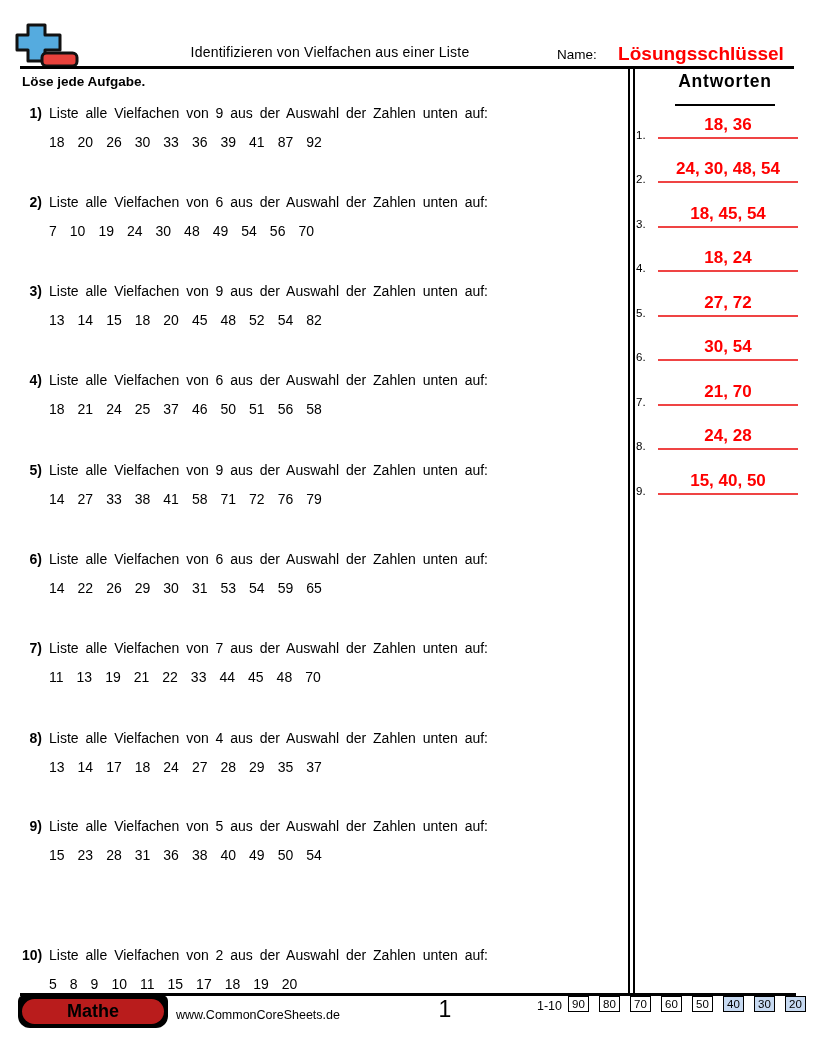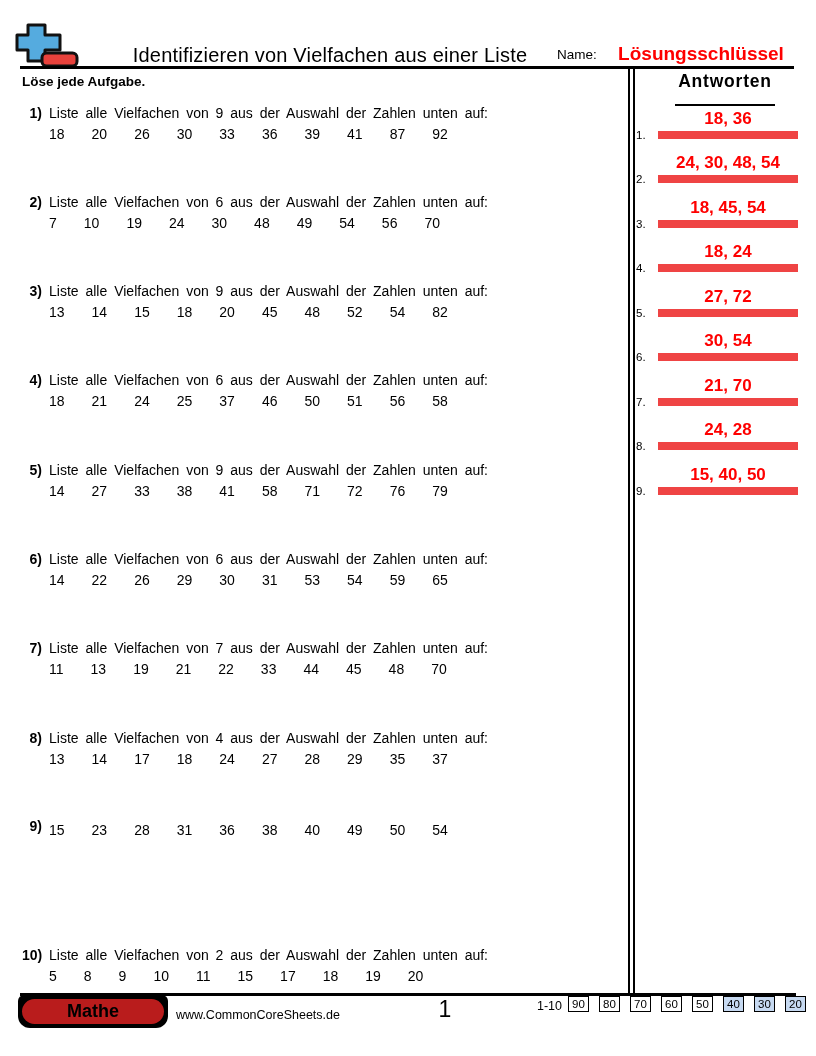--- a/index.html
+++ b/index.html
@@ -10,42 +10,42 @@
     --ink:#000;
   }
   html,body{margin:0;padding:0;background:#fff;}
   .page{
     position:relative;width:816px;height:1056px;background:#fff;
     font-family:"Liberation Sans",sans-serif;color:var(--ink);overflow:hidden;
   }
   
   .logo-svg{position:absolute;left:14px;top:6px;}
   .title{position:absolute;left:130px;top:44px;width:400px;text-align:center;
-    font-size:20px;letter-spacing:0.2px;white-space:nowrap;}
+    font-size:14px;letter-spacing:0.2px;white-space:nowrap;}
   .name-label{position:absolute;left:557px;top:47px;font-size:13.5px;}
   .answer-key{position:absolute;left:610px;top:43px;width:182px;text-align:center;
     font-size:19px;font-weight:bold;color:var(--red);white-space:nowrap;}
   .header-rule{position:absolute;left:20px;top:66px;width:774px;height:3px;background:#000;}
   .instruction{position:absolute;left:22px;top:74px;font-size:13.5px;font-weight:bold;}
   
   .divider{position:absolute;left:628px;top:69px;height:924px;width:7px;
     border-left:2px solid #000;border-right:2px solid #000;box-sizing:border-box;}
   
   .problem{position:absolute;left:22px;width:600px;display:flex;align-items:flex-start;font-size:14px;}
   .pnum{width:20px;min-width:20px;text-align:right;font-weight:bold;margin-right:7px;}
   .pbody{flex:1;}
   .question{word-spacing:3px;line-height:17px;}
-  .numbers{display:flex;gap:27px;margin-top:4px;line-height:17px;}
+  .numbers{display:flex;gap:13px;margin-top:12px;line-height:17px;}
   
   .answers-title{position:absolute;left:640px;top:71px;width:170px;text-align:center;}
   .answers-title span{display:inline-block;font-size:17.5px;font-weight:bold;letter-spacing:0.8px;
     border-bottom:2.5px solid #000;padding:0 3px 12px 3px;}
   .answer{position:absolute;left:634px;width:172px;height:34px;}
   .alabel{position:absolute;left:2px;bottom:-2px;font-size:11.5px;}
-  .avalue{position:absolute;left:24px;right:8px;bottom:0;border-bottom:8px solid #ef4444;
+  .avalue{position:absolute;left:24px;right:8px;bottom:0;border-bottom:2px solid #ef4444;
     text-align:center;font-size:17px;font-weight:bold;color:var(--red);
     padding-bottom:2px;white-space:nowrap;}
   
   .footer-rule{position:absolute;left:20px;top:993px;width:776px;height:3px;background:#000;}
   .mathe-badge{position:absolute;left:18px;top:995px;width:150px;height:33px;background:#000;
     border-radius:6px 6px 12px 12px;}
   .mathe-pill{position:absolute;left:4px;top:4px;right:4px;bottom:4px;background:#b91c1c;
     border-radius:13px;display:flex;align-items:center;justify-content:center;
     font-size:18px;font-weight:bold;}
   .website{position:absolute;left:176px;top:1008px;font-size:12.5px;}
@@ -215,20 +215,21 @@
           <span>28</span>
           <span>29</span>
           <span>35</span>
           <span>37</span>
         </div>
       </div>
   </div>
   <div class="problem" style="top:818px">
     <span class="pnum">9)</span>
     <div class="pbody">
+        <div class="question">Liste alle Vielfachen von 5 aus der Auswahl der Zahlen unten auf:</div>
       <div class="numbers">
           <span>15</span>
           <span>23</span>
           <span>28</span>
           <span>31</span>
           <span>36</span>
           <span>38</span>
           <span>40</span>
           <span>49</span>
           <span>50</span>

